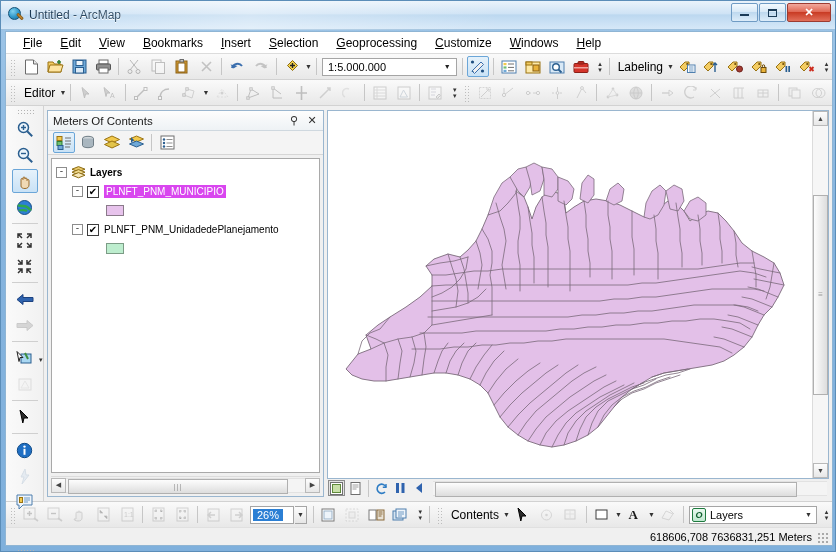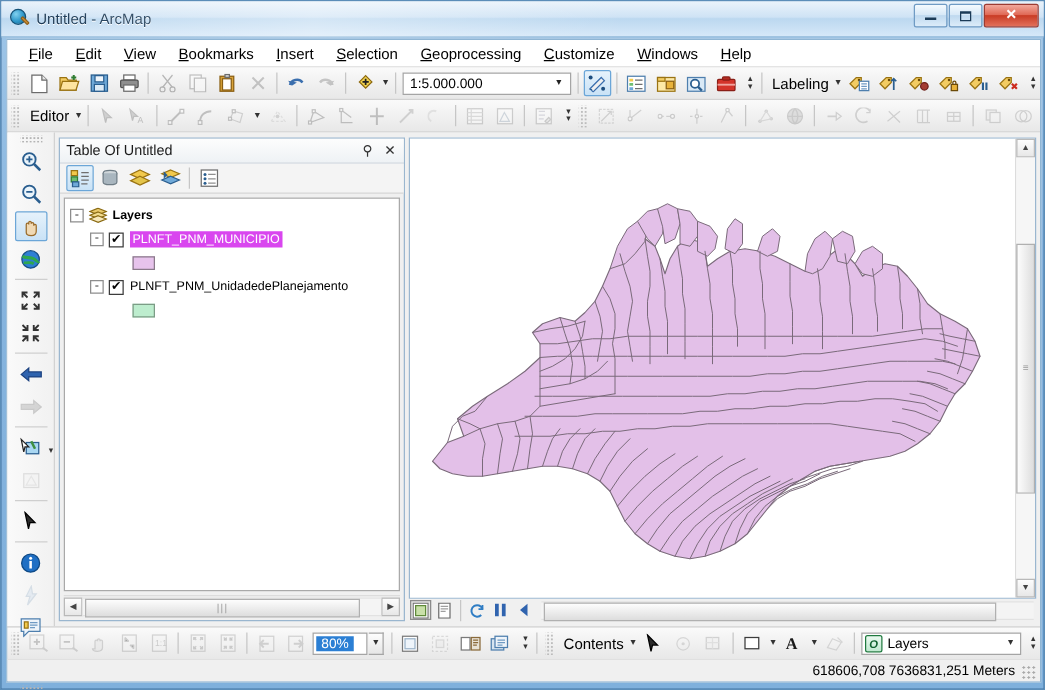--- a/index.html
+++ b/index.html
@@ -833,21 +833,21 @@
               <rect x="1" y="8" width="16" height="6" fill="#e0b878" stroke="#8a5f13"></rect>
               <path d="M4 8v3M7 8v3M10 8v3M13 8v3" stroke="#8a5f13"></path>
             </svg>
         </div>
 
         <div class="vgrip" style="margin-top:auto;margin-bottom:2px;"></div>
       </div>
 
       <div id="toc-panel">
         <div id="toc-title">
-          <span>Table Of Untitled</span>
+          <span>Meters Of Contents</span>
           <span class="spacer"></span>
           <span class="panel-btn">⚲</span>
           <span class="panel-btn">✕</span>
         </div>
 
         <div id="toc-toolbar">
           <div class="tbtn active">
             <svg width="17" height="15" viewBox="0 0 17 15">
                 <rect x="1" y="1.5" width="5" height="4" fill="#f2c94c" stroke="#9a7312"></rect>
                 <rect x="1" y="6.5" width="5" height="4" fill="#6fbf73" stroke="#2f7d32"></rect>
@@ -1122,21 +1122,21 @@
           </svg>
       </div>
       <div class="tbtn dim">
         <svg width="16" height="14" viewBox="0 0 16 14">
             <rect x="2" y="1" width="11" height="12" fill="#f4f4f4" stroke="#9a9a9a"></rect>
             <path d="M6 7h6M10 4l3 3-3 3" fill="none" stroke="#9a9a9a" stroke-width="1.5"></path>
           </svg>
       </div>
 
       <div class="zoom-combo">
-        <span class="val">80%</span>
+        <span class="val">26%</span>
         <span class="rest"></span>
       </div>
       <div class="zoom-caret">▼</div>
 
       <div class="tb-sep"></div>
       <div class="tbtn">
         <svg width="15" height="14" viewBox="0 0 15 14">
             <rect x="1" y="1" width="12" height="12" fill="#fff" stroke="#7a7a7a"></rect>
             <rect x="3" y="3" width="8" height="8" fill="#eef4fa" stroke="#9bb3c9"></rect>
           </svg>

